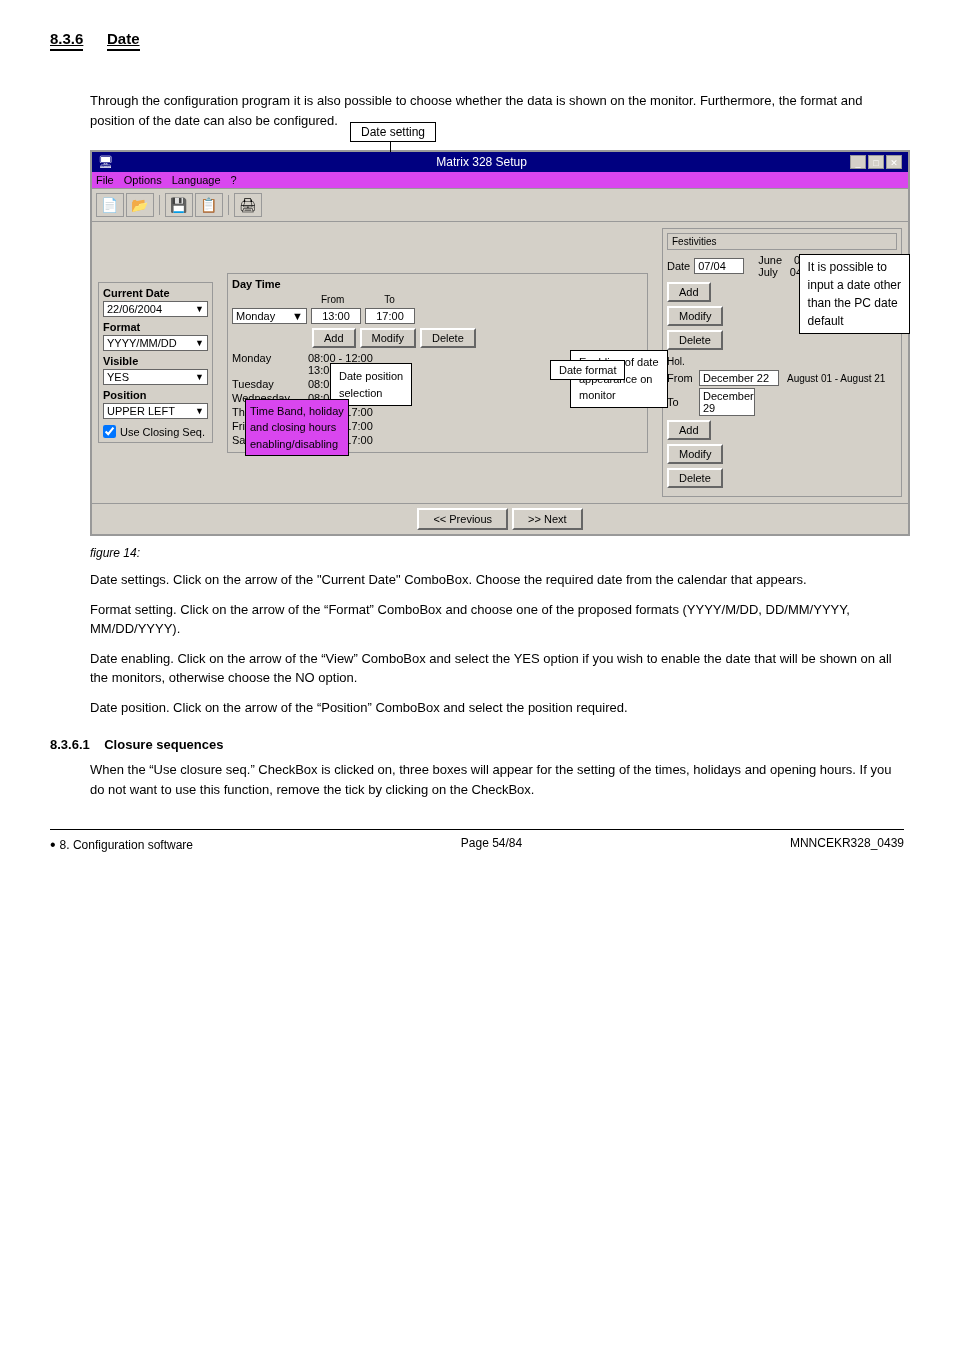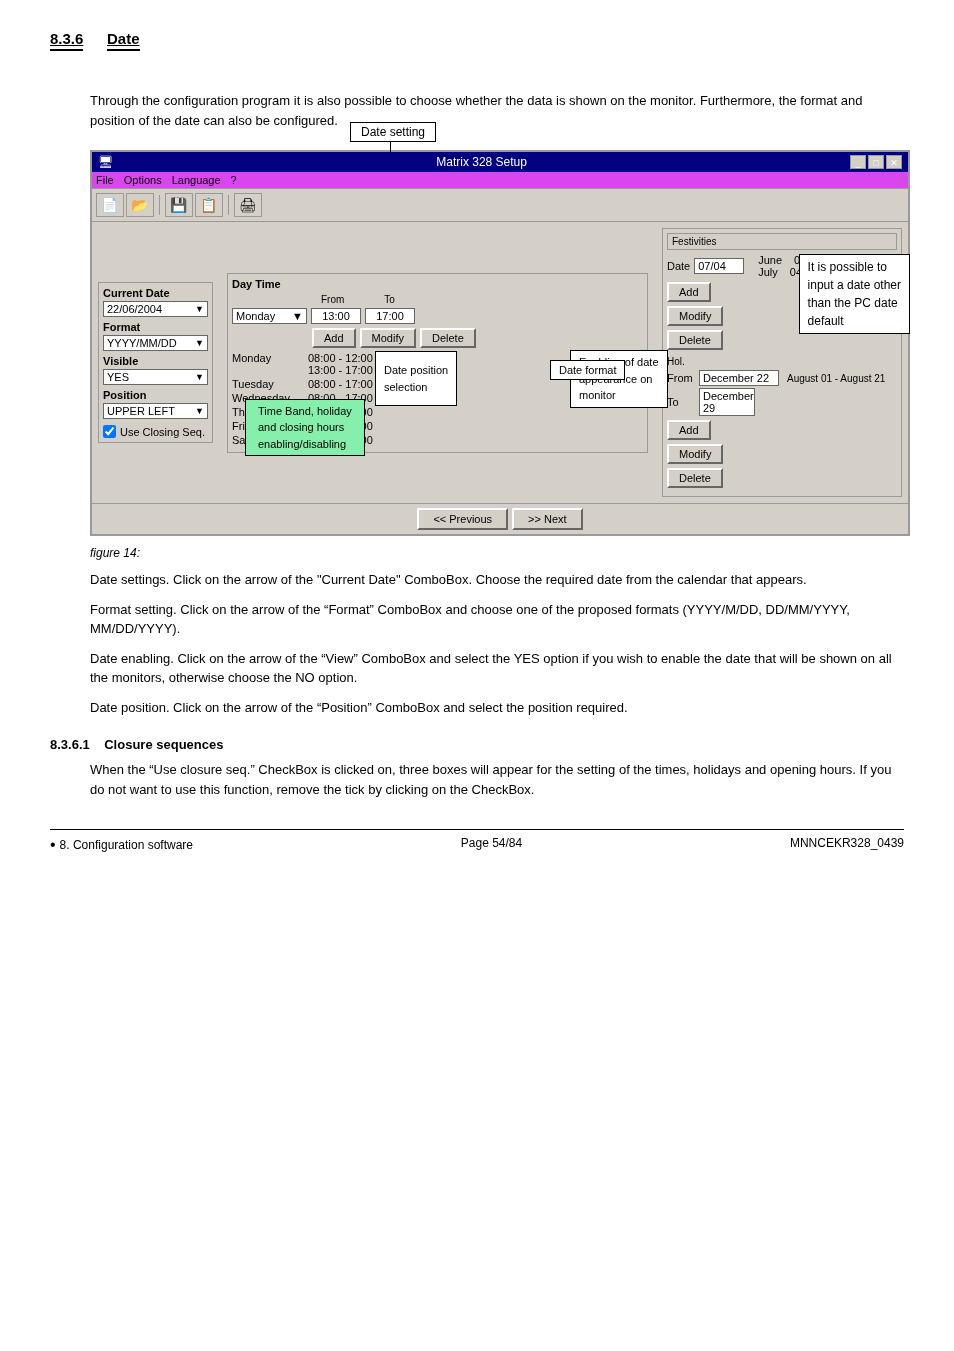--- a/index.html
+++ b/index.html
@@ -476,29 +476,29 @@
 
         </div>
 
         <div class="nav-row">
           <button class="nav-btn">&lt;&lt; Previous</button>
           <button class="nav-btn">&gt;&gt; Next</button>
         </div>
 
       </div>
 
-      <div style="position:absolute;bottom:130px;left:240px;background:#fff;border:1px solid #000;padding:10px 8px;font-size:11px;line-height:1.5;margin-left:45px;">
+      <div style="position:absolute;bottom:130px;left:240px;background:#fff;border:1px solid #000;padding:4px 8px;font-size:11px;line-height:1.5;">
         <span>Date position<br>selection</span>
       </div>
 
       <div style="position:absolute;top:200px;left:480px;background:#fff;border:1px solid #000;padding:3px 8px;font-size:11px;line-height:1.5;">
         <span>Enabling of date<br>appearance on<br>monitor</span>
       </div>
 
-      <div style="position:absolute;bottom:80px;left:155px;background:#86efac;border:1px solid #000;padding:3px 12px;font-size:11px;line-height:1.5;">
+      <div style="position:absolute;bottom:80px;left:155px;background:#d946ef;border:1px solid #000;padding:3px 4px;font-size:11px;line-height:1.5;">
         <span>Time Band, holiday<br>and closing hours<br>enabling/disabling</span>
       </div>
 
       <div style="position:absolute;top:210px;left:460px;background:#fff;border:1px solid #000;padding:3px 8px;font-size:11px;">
         <span>Date format</span>
       </div>
 
       <div style="position:absolute;top:104px;right:0px;background:#fff;border:1px solid #000;padding:3px 8px;font-size:12px;line-height:1.5;">
         <span>It is possible to<br>input a date other<br>than the PC date<br>default</span>
       </div>

